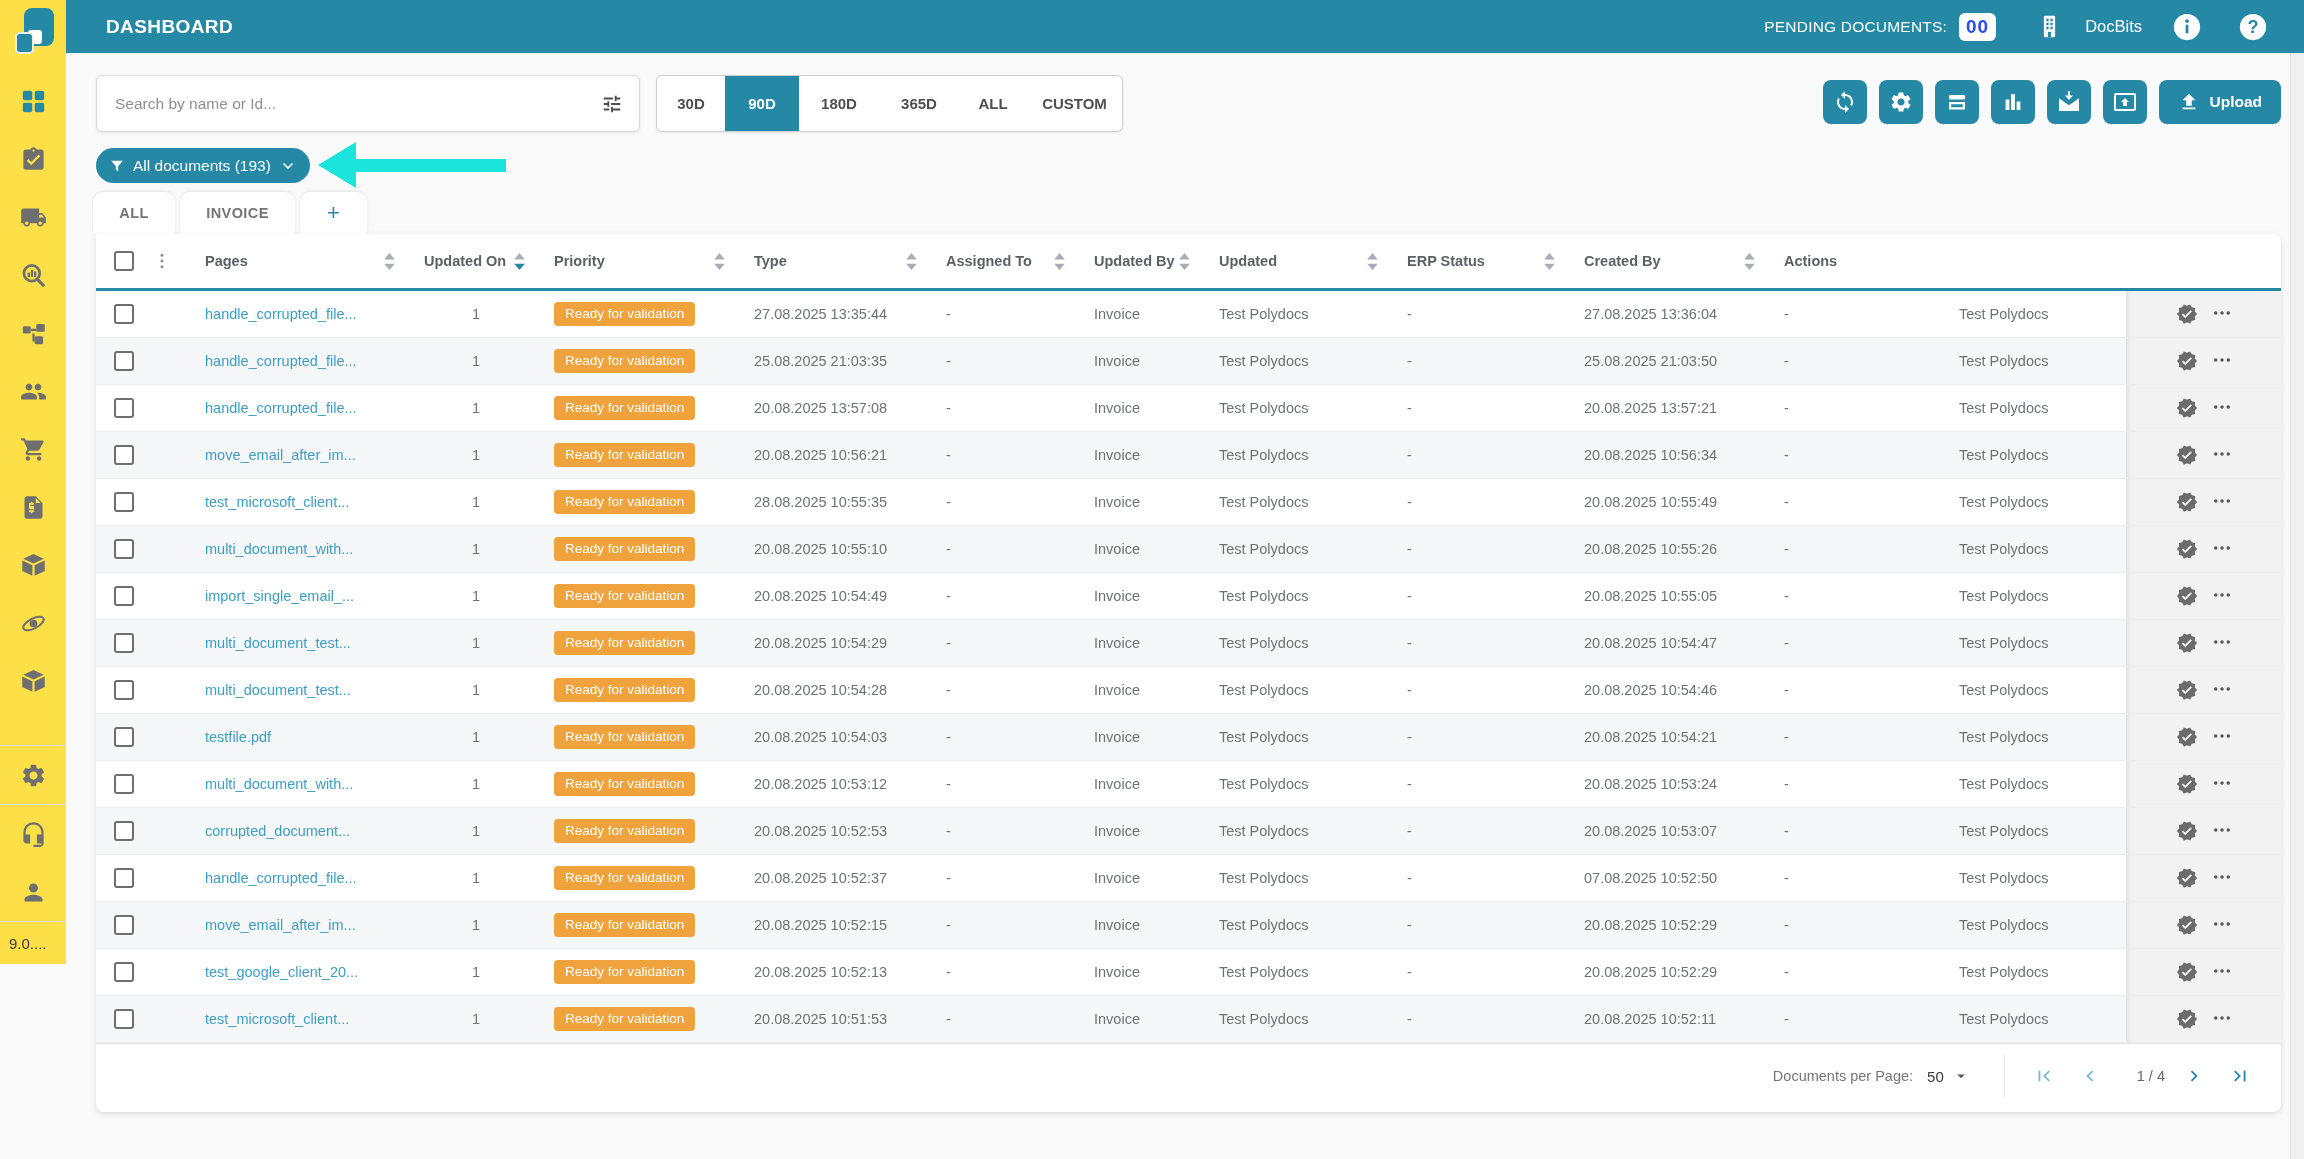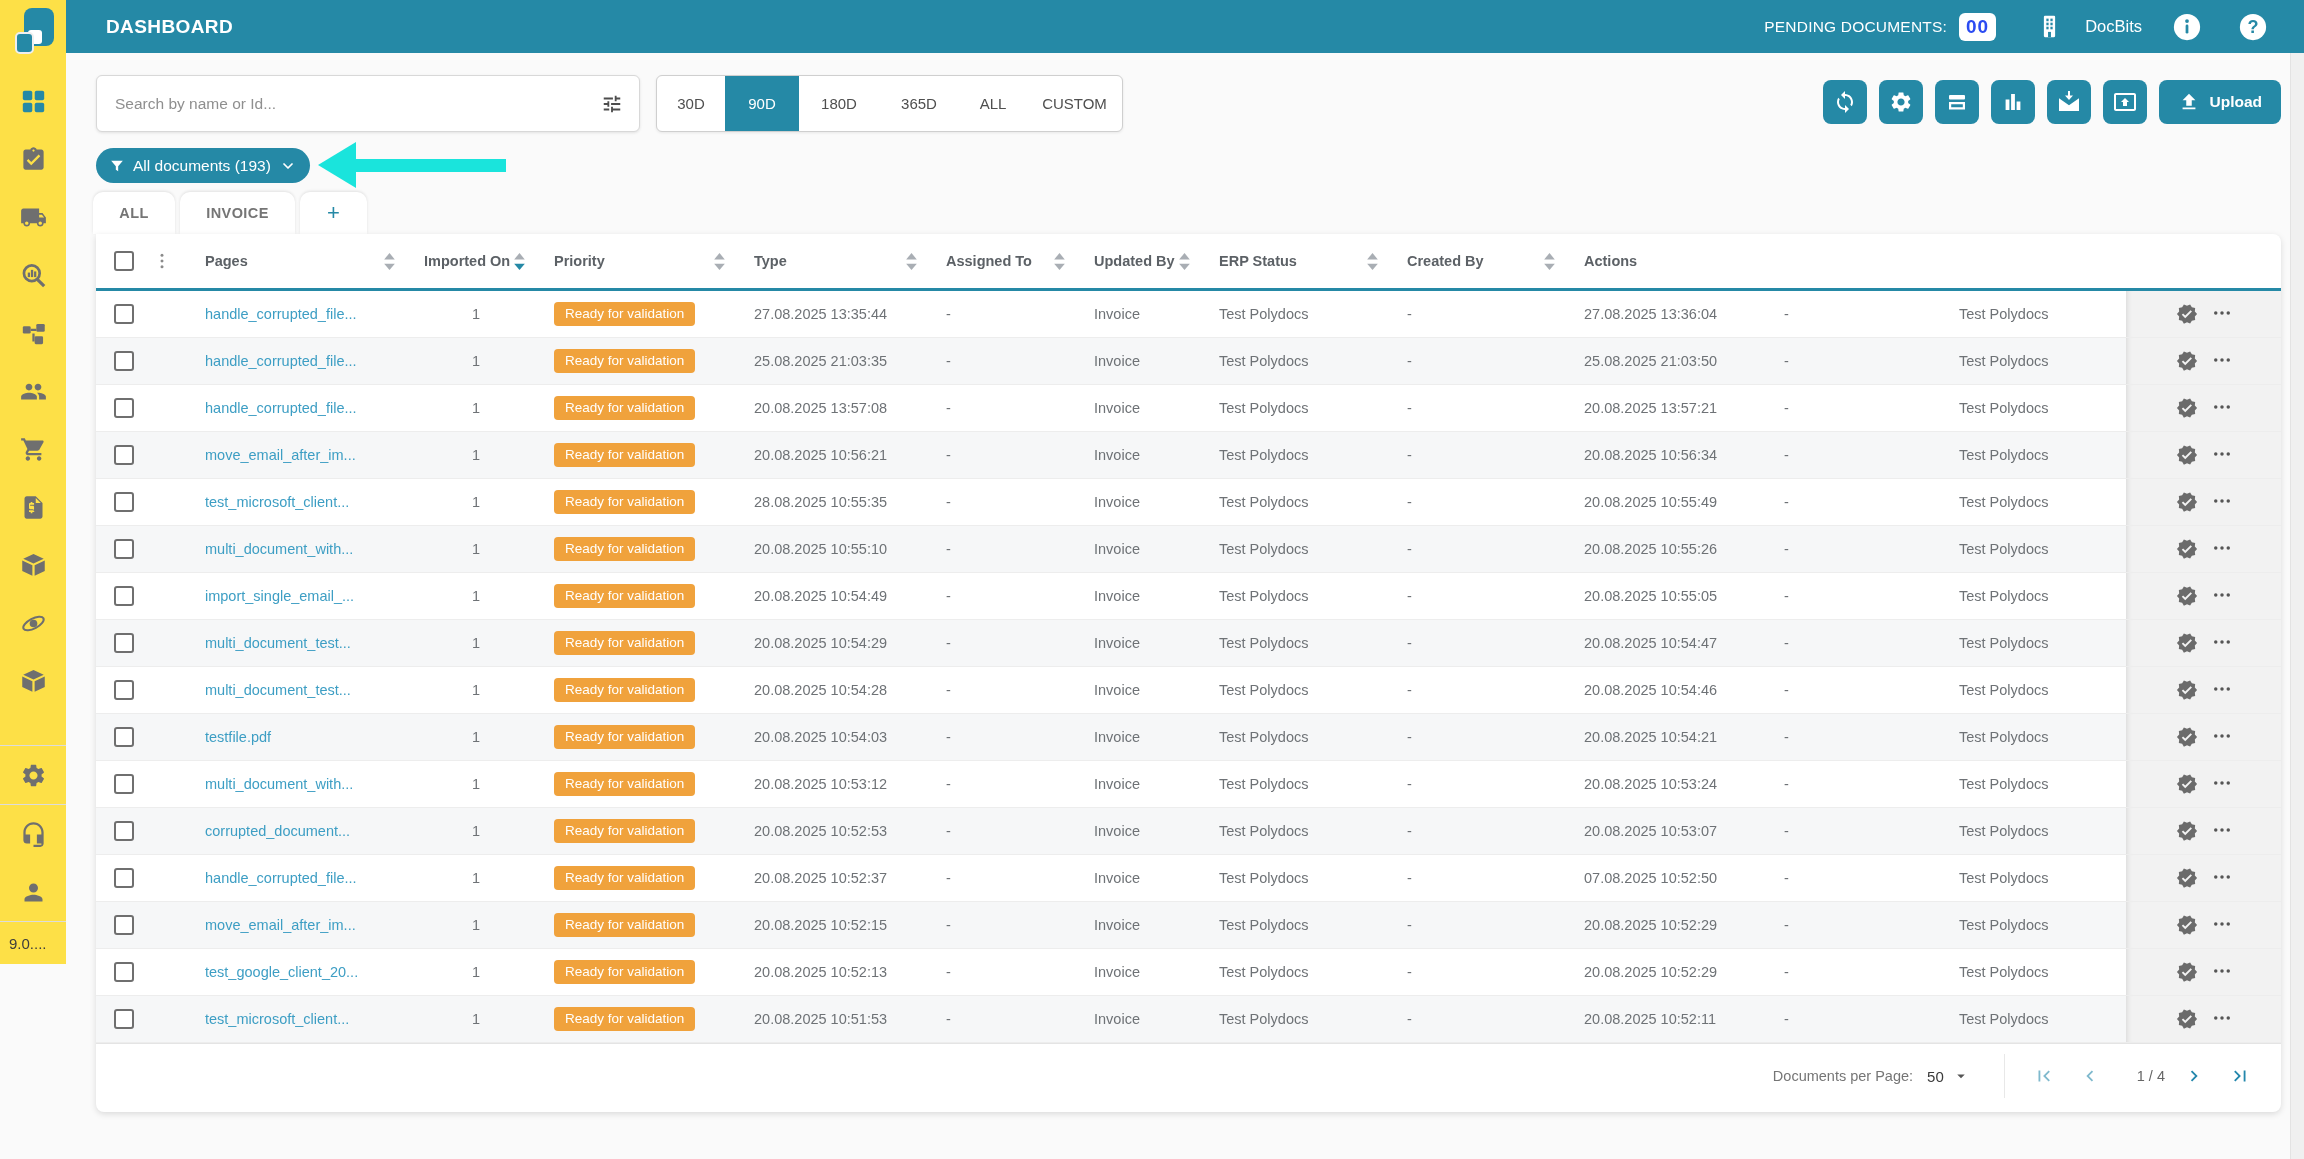--- a/index.html
+++ b/index.html
@@ -46,21 +46,21 @@
                border:1px solid #d8d8d8; border-radius:6px; box-shadow:0 1px 3px rgba(0,0,0,.10);
                display:flex; align-items:center; }
   .searchbox input { flex:1; border:none; outline:none; background:transparent; margin:0 14px 0 18px;
                      font-family:"Liberation Sans", sans-serif; font-size:15.5px; color:#555; }
   .searchbox input::placeholder { color:#8f8f8f; }
   .tune { width:22px; height:22px; margin-right:16px; color:#4d4d4d; cursor:pointer; }
 
   .ranges { position:absolute; left:590px; top:22px; height:57px; display:flex; background:#fff;
             border:1px solid #cfcfcf; border-radius:6px; overflow:hidden; box-shadow:0 1px 3px rgba(0,0,0,.08); }
   .range-btn { display:flex; align-items:center; justify-content:center; font-size:15px; color:#4f4f4f;
-               font-weight:400; cursor:pointer; }
+               font-weight:700; cursor:pointer; }
   .range-btn.active { background:#2589a6; color:#fff; }
 
   .tool-btns { position:absolute; top:27px; right:9px; display:flex; gap:12px; align-items:center; }
   .tbtn { width:44px; height:44px; background:#2589a6; border-radius:8px; color:#fff;
           display:flex; align-items:center; justify-content:center; cursor:pointer; }
   .tbtn svg { width:24px; height:24px; }
   .upload-btn { height:44px; background:#2589a6; border-radius:8px; color:#fff; display:flex; gap:9px;
                 align-items:center; justify-content:center; padding:0 19px; font-size:15.5px; font-weight:700; cursor:pointer; }
   .upload-btn svg { width:22px; height:22px; }
 
@@ -399,21 +399,21 @@
           </svg>
         </div>
         <div class="hcell">
           <span>Pages</span>
           <svg class="sort" viewBox="0 0 10 16">
             <path d="M5 0 10 6H0Z" fill="#a9aeb4"></path>
             <path d="M0 10h10L5 16Z" fill="#a9aeb4"></path>
           </svg>
         </div>
         <div class="hcell">
-          <span>Imported On</span>
+          <span>Updated On</span>
           <svg class="sort" viewBox="0 0 10 16">
             <path d="M5 0 10 6H0Z" fill="#a9aeb4"></path>
             <path d="M0 10h10L5 16Z" fill="#2589a6"></path>
           </svg>
         </div>
         <div class="hcell">
           <span>Priority</span>
           <svg class="sort" viewBox="0 0 10 16">
             <path d="M5 0 10 6H0Z" fill="#a9aeb4"></path>
             <path d="M0 10h10L5 16Z" fill="#a9aeb4"></path>
@@ -434,20 +434,27 @@
           </svg>
         </div>
         <div class="hcell">
           <span>Updated By</span>
           <svg class="sort" viewBox="0 0 10 16">
             <path d="M5 0 10 6H0Z" fill="#a9aeb4"></path>
             <path d="M0 10h10L5 16Z" fill="#a9aeb4"></path>
           </svg>
         </div>
         <div class="hcell">
+          <span>Updated</span>
+          <svg class="sort" viewBox="0 0 10 16">
+            <path d="M5 0 10 6H0Z" fill="#a9aeb4"></path>
+            <path d="M0 10h10L5 16Z" fill="#a9aeb4"></path>
+          </svg>
+        </div>
+        <div class="hcell">
           <span>ERP Status</span>
           <svg class="sort" viewBox="0 0 10 16">
             <path d="M5 0 10 6H0Z" fill="#a9aeb4"></path>
             <path d="M0 10h10L5 16Z" fill="#a9aeb4"></path>
           </svg>
         </div>
         <div class="hcell">
           <span>Created By</span>
           <svg class="sort" viewBox="0 0 10 16">
             <path d="M5 0 10 6H0Z" fill="#a9aeb4"></path>

